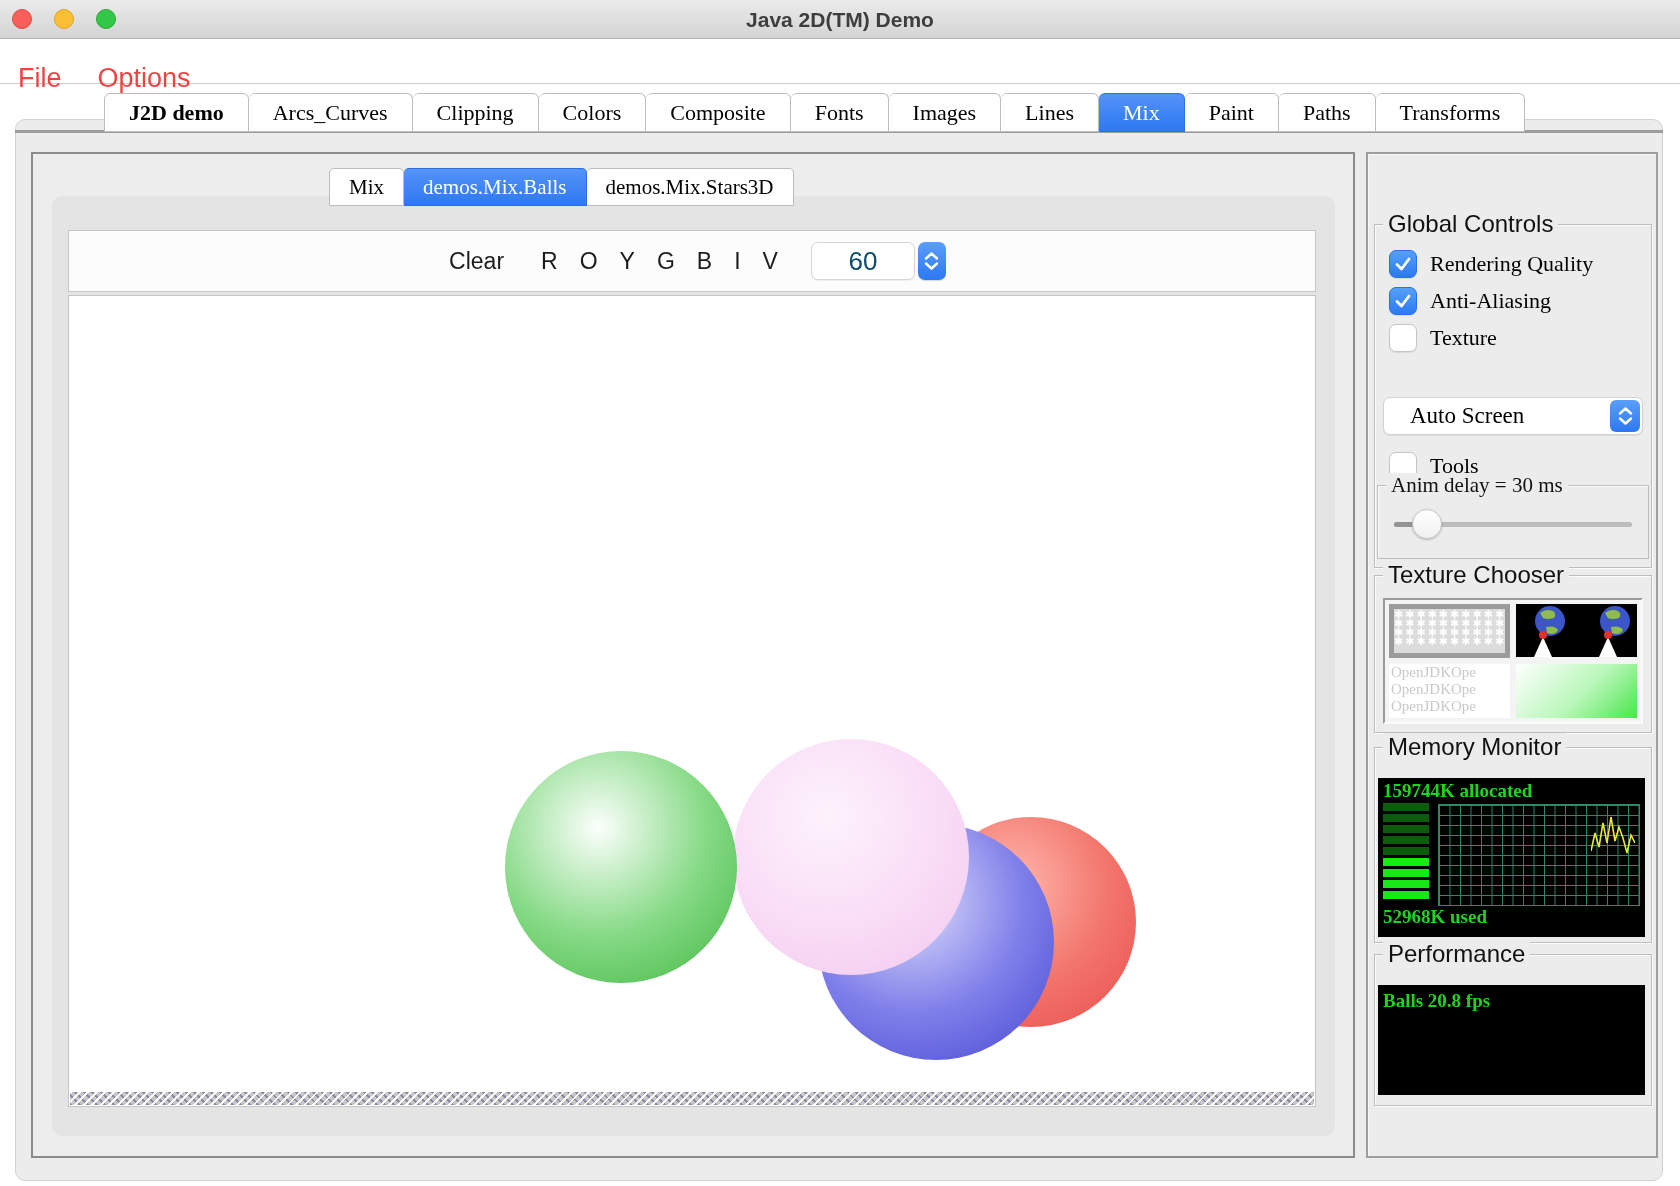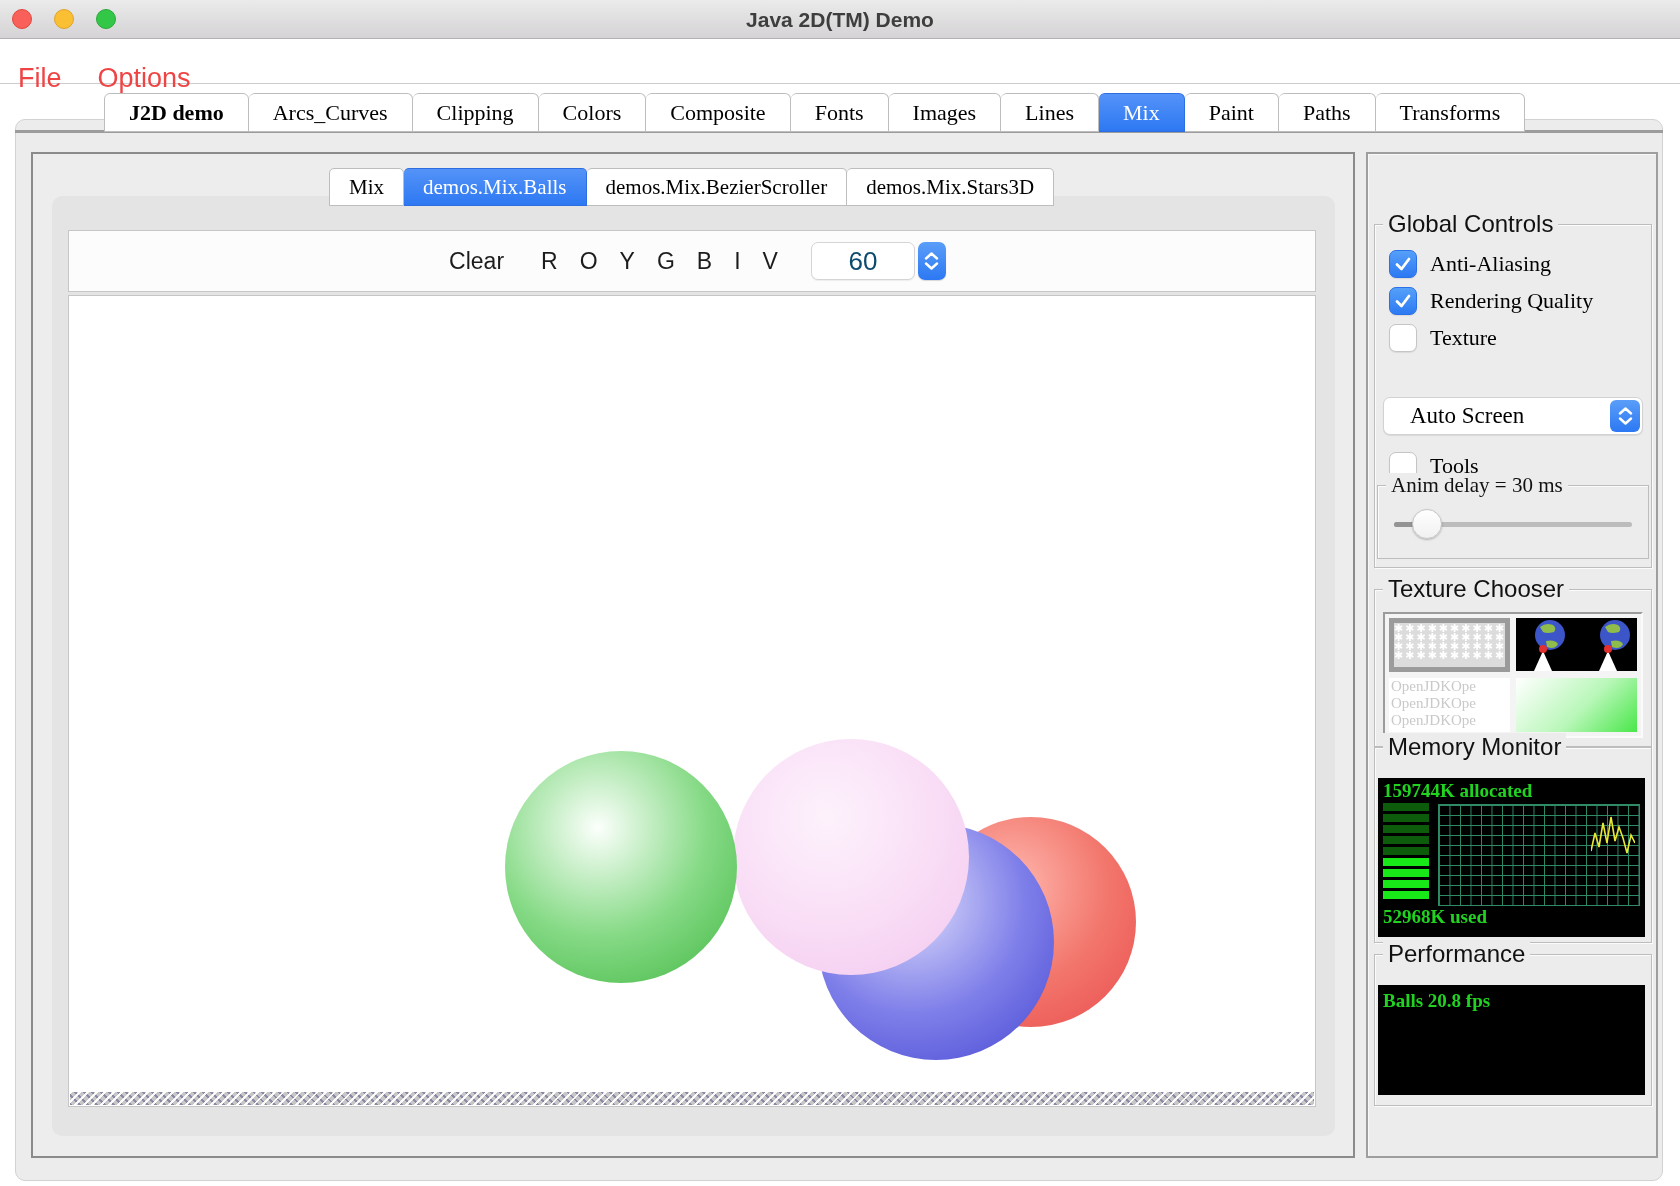--- a/index.html
+++ b/index.html
@@ -75,21 +75,21 @@
 
   
   .sidebar { position:absolute; left:1366px; top:152px; width:292px; height:1006px;
     background:#ececec; border:2px solid #9e9e9e; box-shadow:inset 1px 1px 0 #f8f8f8; }
   .fieldset { position:absolute; border:1px solid #bdbdbd; box-shadow:1px 1px 0 #fbfbfb, inset 1px 1px 0 #fbfbfb; }
   .fs-label { position:absolute; top:-15px; left:8px; background:#ececec; padding:0 5px;
     font-size:24px; color:#111; white-space:nowrap; }
   .fs-label.serif { font-family:"Liberation Serif", serif; font-size:21px; top:-13px; }
 
   .fs-gc   { left:6px; top:70px;  width:278px; height:344px; }
-  .fs-tex  { left:6px; top:435px; width:278px; height:158px; }
+  .fs-tex  { left:6px; top:421px; width:278px; height:158px; }
   .fs-mem  { left:6px; top:593px; width:278px; height:196px; }
   .fs-perf { left:6px; top:800px; width:278px; height:152px; }
 
   .gc-checks { position:absolute; left:14px; top:20px; right:6px; }
   .cb-row { display:flex; align-items:center; height:37px; }
   .cb-box { width:28px; height:28px; border-radius:7px; background:#fff; border:1px solid #c5c5c5;
     display:flex; align-items:center; justify-content:center; flex:0 0 28px;
     box-shadow:0 1px 1px rgba(0,0,0,.08); }
   .cb-box.checked { background:linear-gradient(#55a0f8,#2c79f3); border-color:#2a70e6; }
   .cb-label { margin-left:13px; font-family:"Liberation Serif", serif; font-size:22px; color:#000; }
@@ -175,21 +175,20 @@
     <div class="tab">Paint</div>
     <div class="tab">Paths</div>
     <div class="tab">Transforms</div>
   </div>
 
 <div class="demo-panel"></div>
 <div class="inner-container"></div>
 <div class="inner-tabs">
     <div class="inner-tab">Mix</div>
     <div class="inner-tab selected">demos.Mix.Balls</div>
-    <div class="inner-tab">demos.Mix.BezierScroller</div>
     <div class="inner-tab">demos.Mix.Stars3D</div>
   </div>
 
 <div class="toolbar">
   <span class="tb-btn tb-clear">Clear</span>
   <span style="display:flex;">
       <span class="tb-btn">R</span>
       <span class="tb-btn">O</span>
       <span class="tb-btn">Y</span>
       <span class="tb-btn">G</span>
@@ -223,29 +222,29 @@
 
   <div class="fieldset fs-gc">
     <div class="fs-label">Global Controls</div>
     <div class="gc-checks">
         <div class="cb-row">
           <span class="cb-box checked">
             <svg width="20" height="20" viewBox="0 0 20 20">
               <path d="M4 10.5 L8.5 15 L16 5" fill="none" stroke="#fff" stroke-width="2.8" stroke-linecap="round" stroke-linejoin="round"></path>
             </svg>
           </span>
-          <span class="cb-label">Anti-Aliasing</span>
+          <span class="cb-label">Rendering Quality</span>
         </div>
         <div class="cb-row">
           <span class="cb-box checked">
             <svg width="20" height="20" viewBox="0 0 20 20">
               <path d="M4 10.5 L8.5 15 L16 5" fill="none" stroke="#fff" stroke-width="2.8" stroke-linecap="round" stroke-linejoin="round"></path>
             </svg>
           </span>
-          <span class="cb-label">Rendering Quality</span>
+          <span class="cb-label">Anti-Aliasing</span>
         </div>
         <div class="cb-row">
           <span class="cb-box"></span>
           <span class="cb-label">Texture</span>
         </div>
       </div>
     <div class="dropdown">
       <span class="dd-value">Auto Screen</span>
       <span class="dd-stepper">
           <svg width="15" height="8" viewBox="0 0 15 8">

